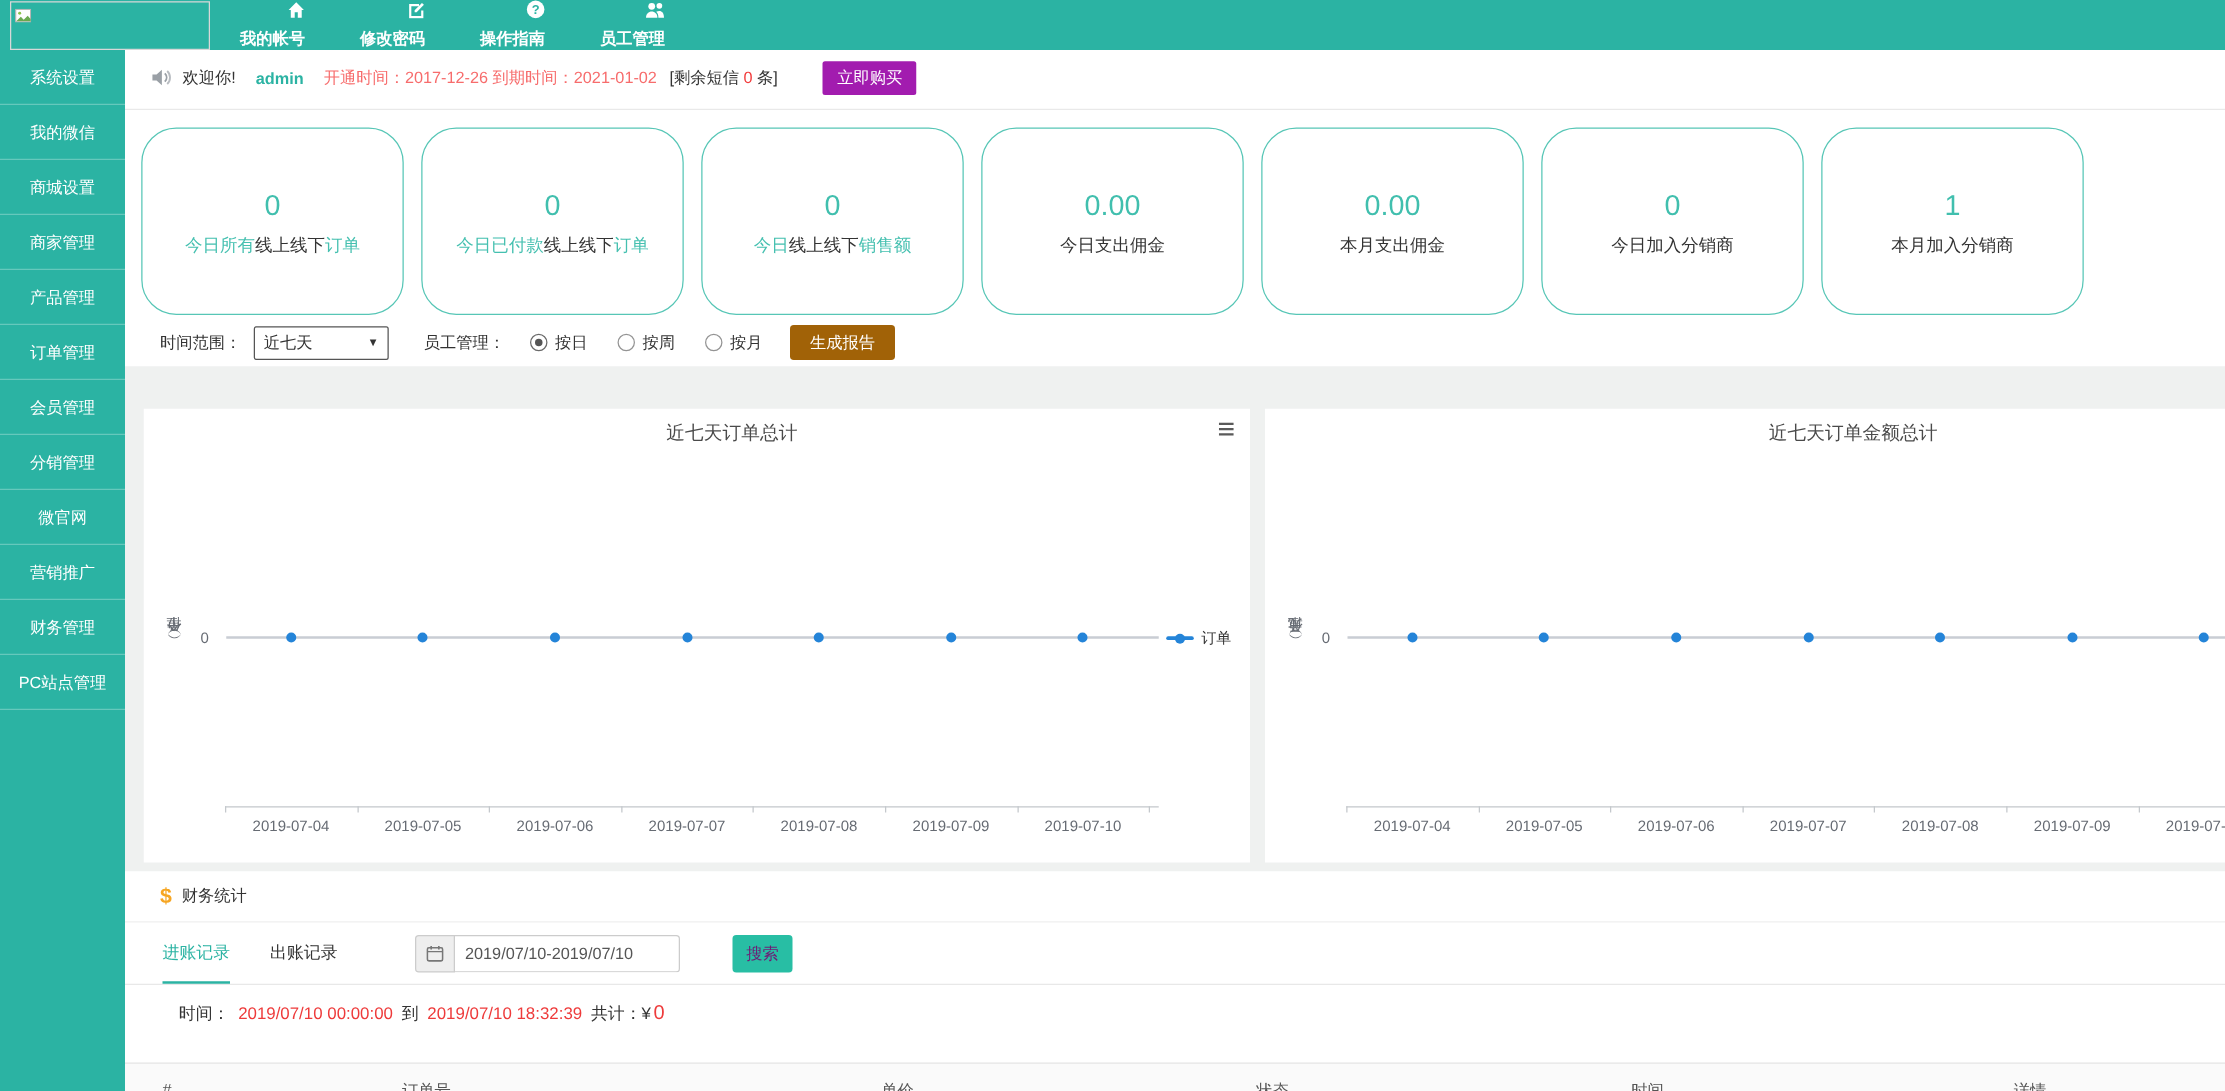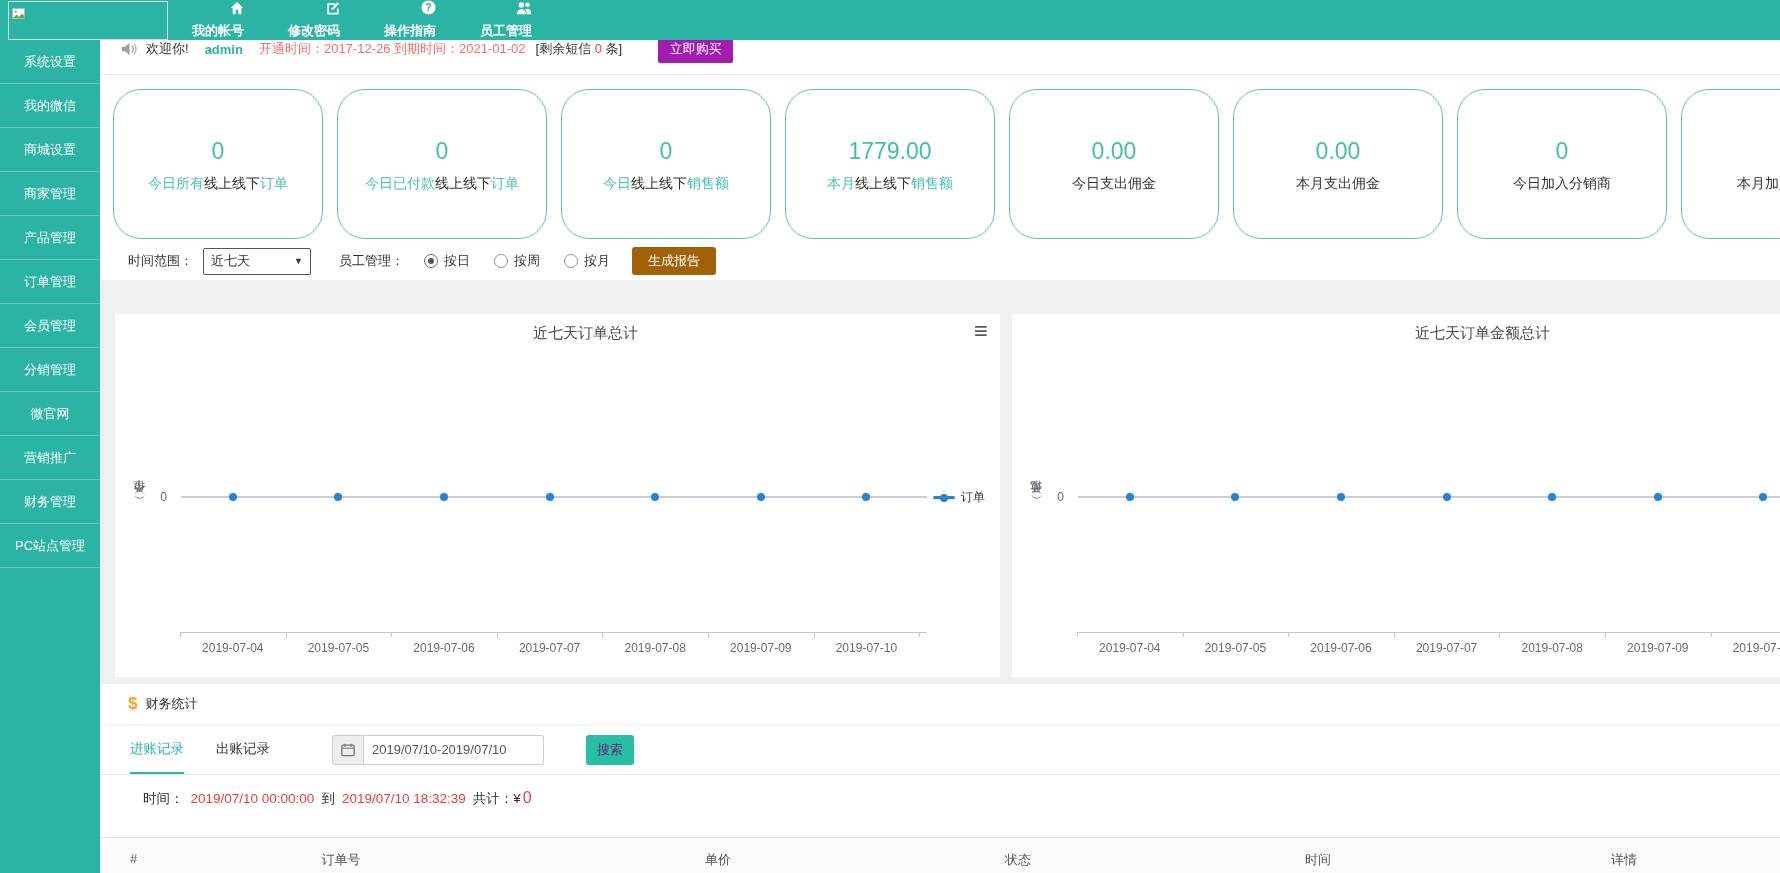--- a/index.html
+++ b/index.html
@@ -13,21 +13,21 @@
   .nav{position:absolute;left:192px;top:0;height:40px;display:flex;align-items:center;gap:44px;}
   .nav-item{display:flex;align-items:flex-end;gap:7px;color:#fff;font-size:13px;font-weight:bold;cursor:pointer;white-space:nowrap;flex-direction:column;}
   .nav-icon{display:flex;align-items:center;}
 
   
   .sidebar{position:absolute;left:0;top:40px;width:100px;height:833px;background:#2bb3a3;z-index:15;}
   .side-item{height:43px;line-height:43px;text-align:center;color:#fff;font-size:13px;cursor:pointer;
              border-bottom:1px solid rgba(255,255,255,0.28);}
 
   
-  .main{position:absolute;left:100px;top:24px;width:1680px;height:833px;}
+  .main{position:absolute;left:100px;top:37px;width:1680px;height:833px;}
   .top-white{position:absolute;left:0;top:0;width:1680px;height:256px;background:#fff;}
 
   
   .welcome{position:absolute;left:0;top:0;width:1680px;height:50px;display:flex;align-items:center;
            border-bottom:1px solid #e9e9e9;font-size:13px;}
   .w-icon{margin-left:21px;display:flex;align-items:center;}
   .w-greet{margin-left:8px;color:#333;}
   .w-admin{margin-left:16px;color:#2bb3a3;font-weight:bold;}
   .w-period{margin-left:16px;color:#f76c6c;}
   .w-sms{margin-left:10px;color:#333;}
@@ -192,24 +192,20 @@
             <div class="stat-value">0</div>
             <div class="stat-label"><span class="seg-teal">今日所有</span><span class="seg-dark">线上线下</span><span class="seg-teal">订单</span></div>
           </div>
           <div class="stat-card">
             <div class="stat-value">0</div>
             <div class="stat-label"><span class="seg-teal">今日已付款</span><span class="seg-dark">线上线下</span><span class="seg-teal">订单</span></div>
           </div>
           <div class="stat-card">
             <div class="stat-value">0</div>
             <div class="stat-label"><span class="seg-teal">今日</span><span class="seg-dark">线上线下</span><span class="seg-teal">销售额</span></div>
-          </div>
-          <div class="stat-card">
-            <div class="stat-value">1779.00</div>
-            <div class="stat-label"><span class="seg-teal">本月</span><span class="seg-dark">线上线下</span><span class="seg-teal">销售额</span></div>
           </div>
           <div class="stat-card">
             <div class="stat-value">0.00</div>
             <div class="stat-label"><span class="seg-dark">今日支出佣金</span></div>
           </div>
           <div class="stat-card">
             <div class="stat-value">0.00</div>
             <div class="stat-label"><span class="seg-dark">本月支出佣金</span></div>
           </div>
           <div class="stat-card">

